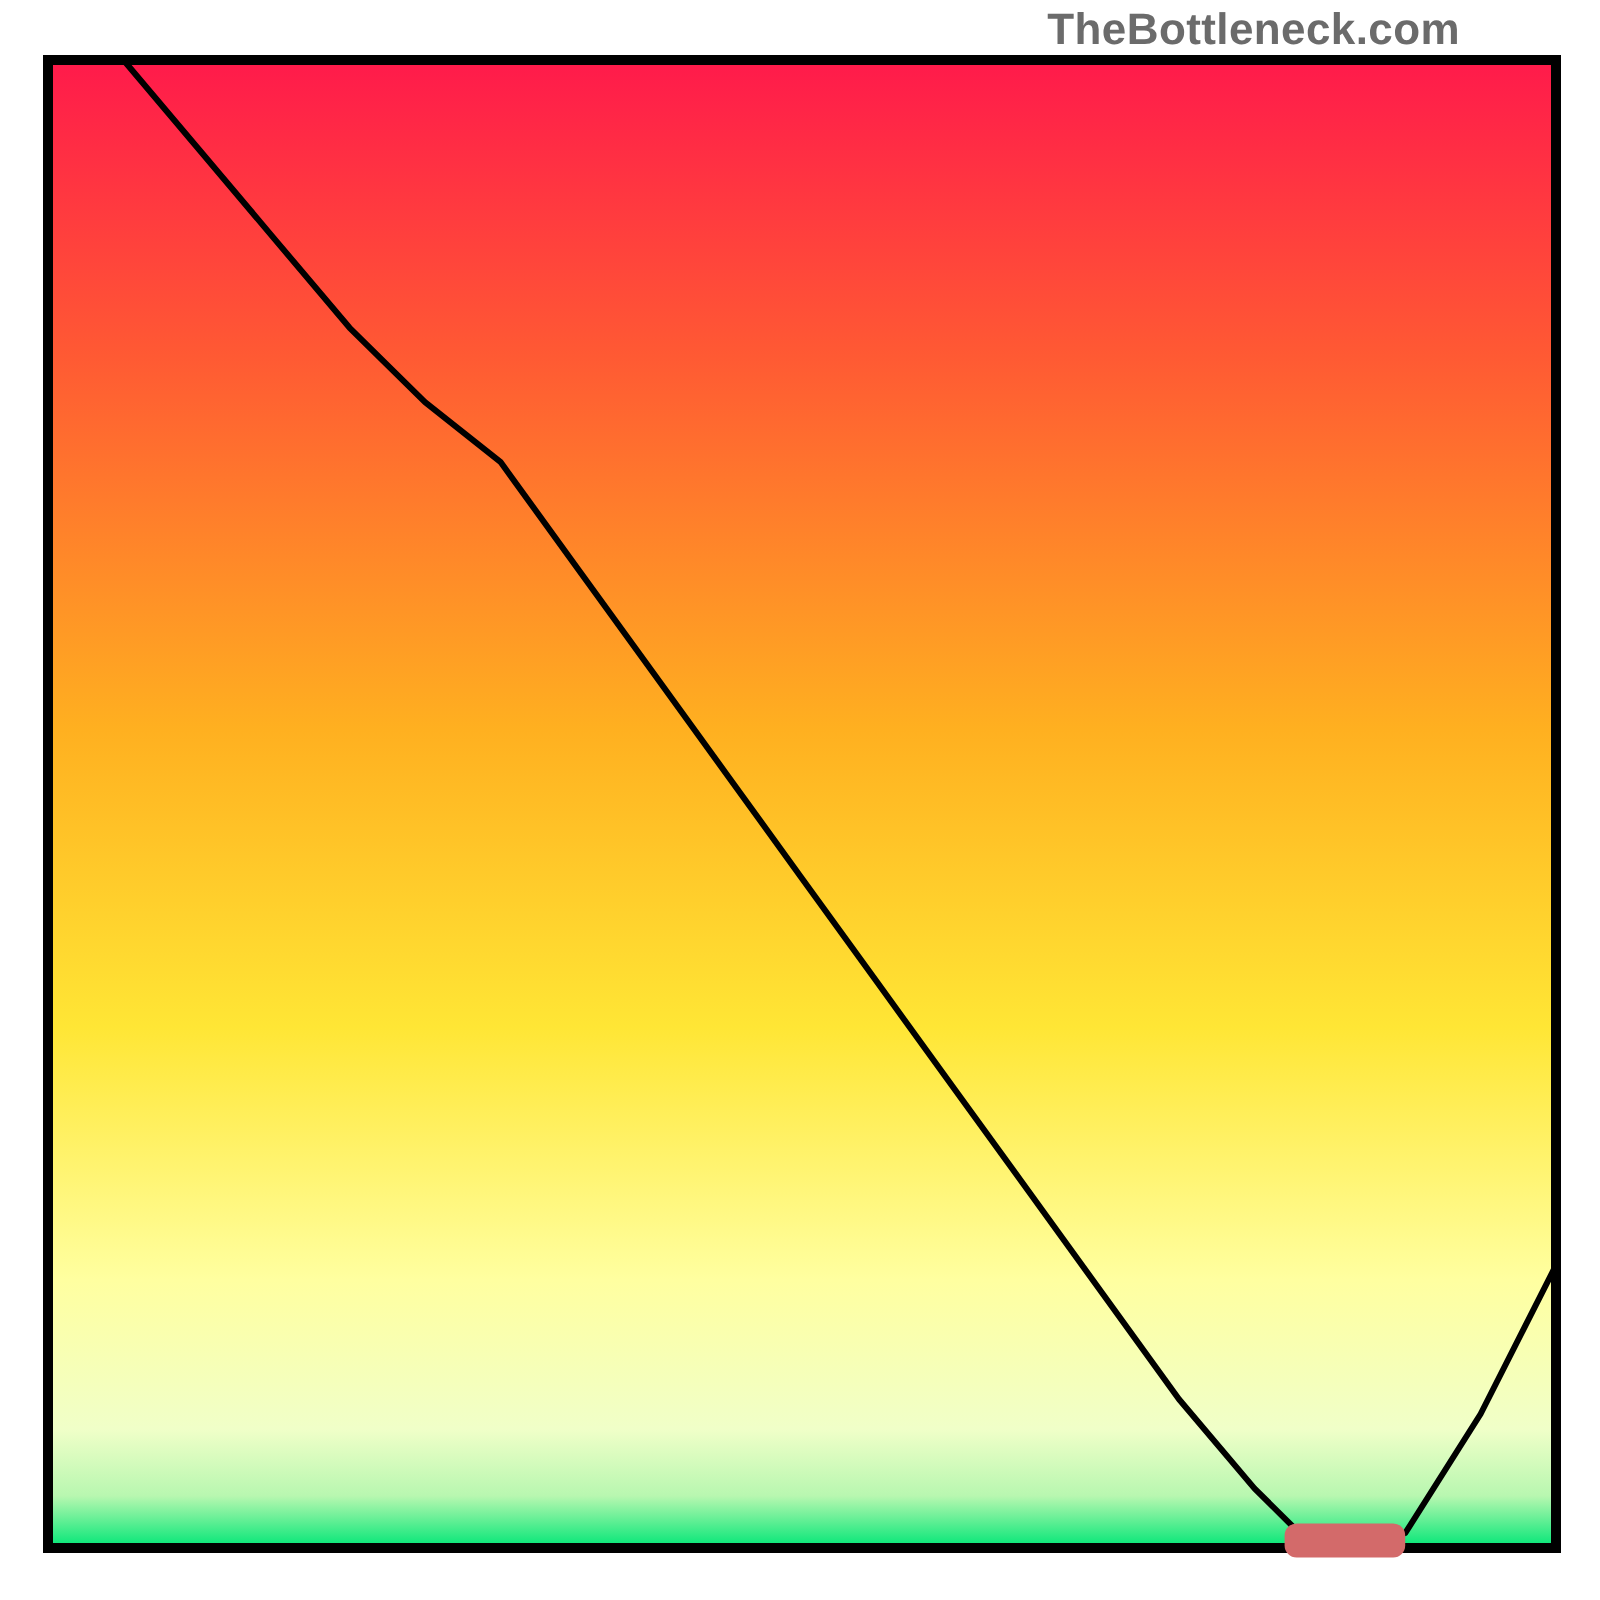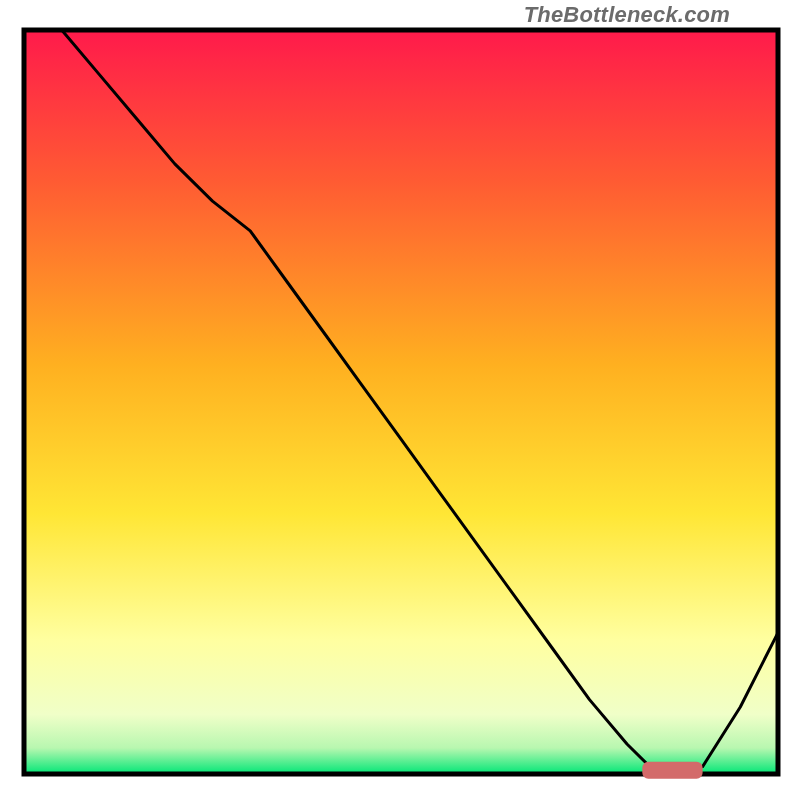--- a/index.html
+++ b/index.html
@@ -8,21 +8,20 @@
     width: 800px;
     height: 800px;
     overflow: hidden;
     background: #fff;
     font-family: Arial, Helvetica, sans-serif;
   }
   .wrap {
     position: relative;
     width: 736px;
     height: 800px;
-    font-style: italic;
   }
   .watermark {
     position: absolute;
     top: 2px;
     right: 6px;
     font-size: 22px;
     font-weight: 600;
     color: #6b6b6b;
     letter-spacing: 0.2px;
   }

